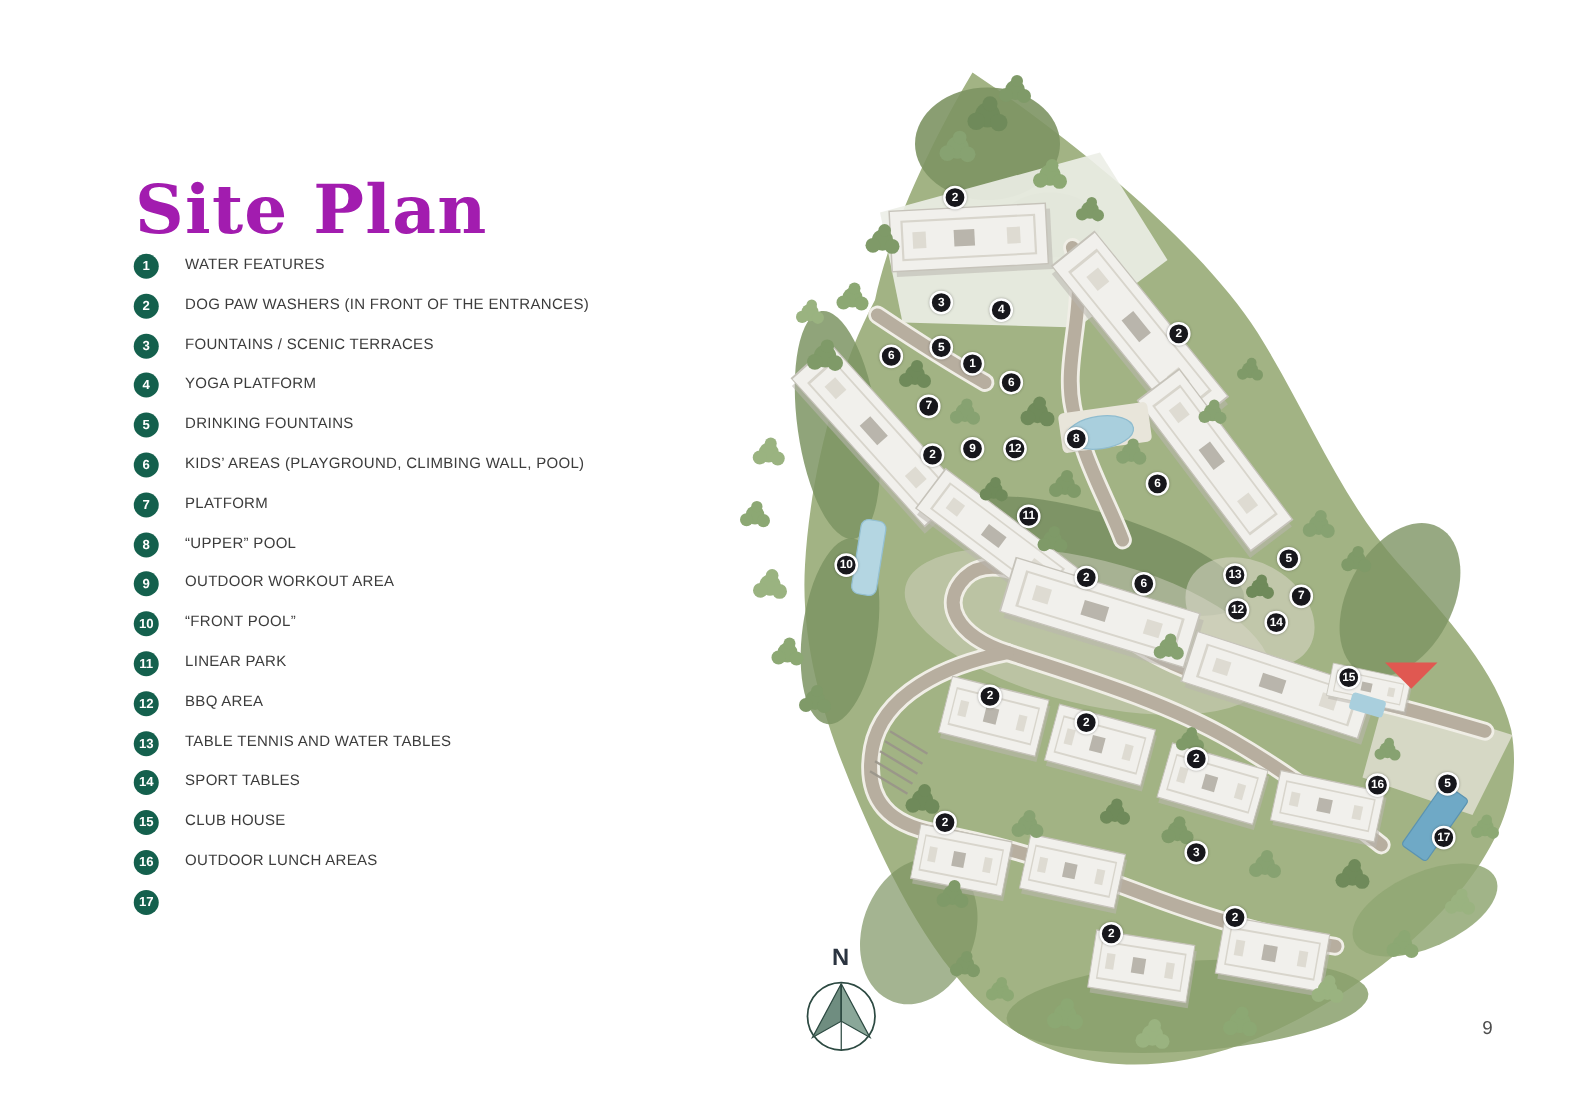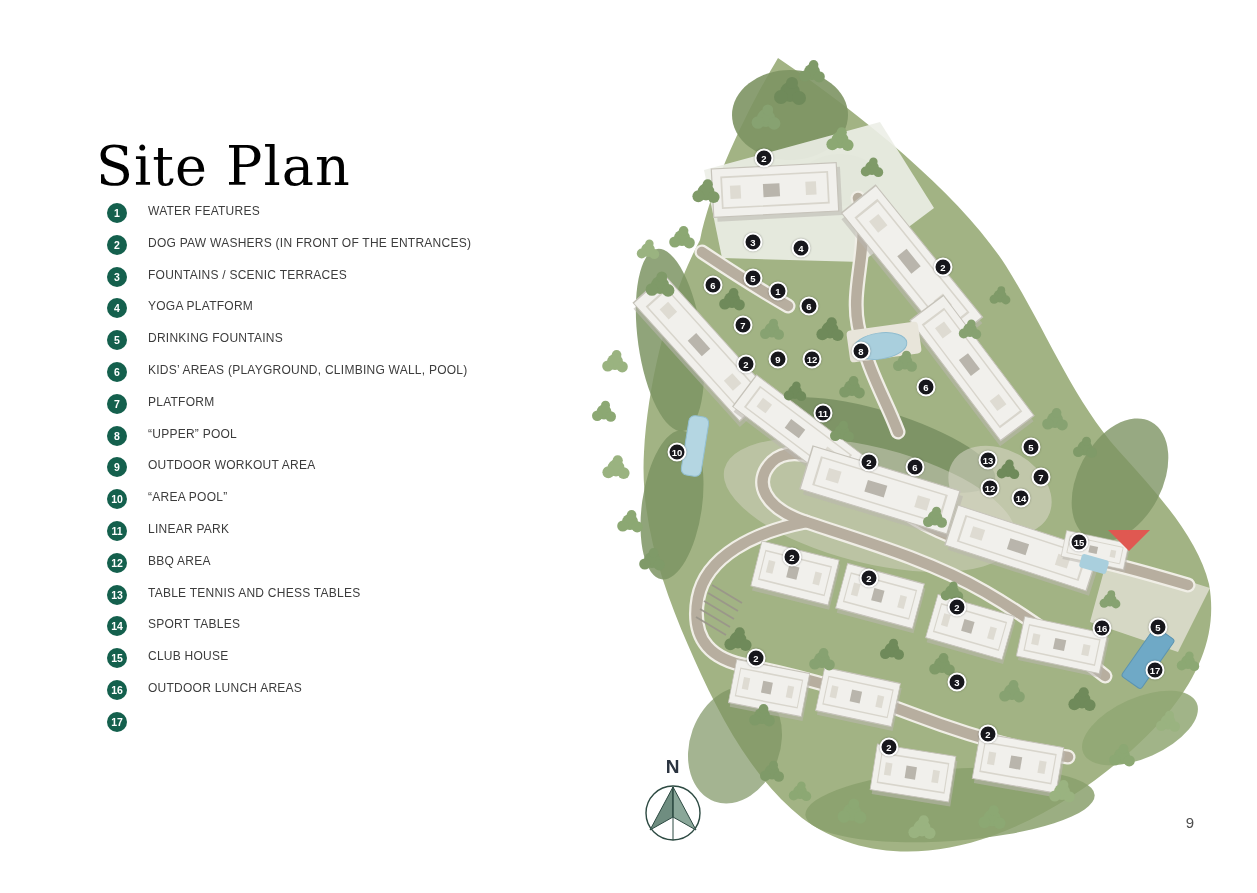--- a/index.html
+++ b/index.html
@@ -2,23 +2,23 @@
 <html><head>
 <meta charset="utf-8">
 <style>
   html,body{margin:0;padding:0;background:#ffffff;}
   #page{
     position:relative;width:1257px;height:893px;background:#ffffff;overflow:hidden;
     font-family:"Liberation Sans",sans-serif;
   }
   
   .page-title{
-    position:absolute;left:96px;top:100px;
+    position:absolute;left:108px;top:100px;
     font-family:"DejaVu Serif","Liberation Serif",serif;
-    font-weight:400;font-size:54px;line-height:1.15;color:#000000;letter-spacing:1px;
+    font-weight:700;font-size:54px;line-height:1.15;color:#a21caf;letter-spacing:1px;
   }
   
   .legend{position:absolute;left:107px;top:202px;width:510px;}
   .legend-row{display:flex;align-items:flex-start;min-height:31.8px;}
   .legend-badge{
     flex:0 0 20px;width:20px;height:20px;margin-top:1px;border-radius:50%;
     background:#14604d;color:#ffffff;font-size:10.5px;font-weight:bold;
     display:flex;align-items:center;justify-content:center;letter-spacing:0;
   }
   .legend-text{
@@ -93,33 +93,33 @@
       <div class="legend-row">
       <span class="legend-badge">8</span>
       <span class="legend-text"><span>“UPPER” POOL</span></span>
     </div>
       <div class="legend-row">
       <span class="legend-badge">9</span>
       <span class="legend-text"><span>OUTDOOR WORKOUT AREA</span></span>
     </div>
       <div class="legend-row">
       <span class="legend-badge">10</span>
-      <span class="legend-text"><span>“AREA POOL”</span></span>
+      <span class="legend-text"><span>“FRONT POOL”</span></span>
     </div>
       <div class="legend-row">
       <span class="legend-badge">11</span>
       <span class="legend-text"><span>LINEAR PARK</span></span>
     </div>
       <div class="legend-row">
       <span class="legend-badge">12</span>
       <span class="legend-text"><span>BBQ AREA</span></span>
     </div>
       <div class="legend-row">
       <span class="legend-badge">13</span>
-      <span class="legend-text"><span>TABLE TENNIS AND CHESS TABLES</span></span>
+      <span class="legend-text"><span>TABLE TENNIS AND WATER TABLES</span></span>
     </div>
       <div class="legend-row">
       <span class="legend-badge">14</span>
       <span class="legend-text"><span>SPORT TABLES</span></span>
     </div>
       <div class="legend-row">
       <span class="legend-badge">15</span>
       <span class="legend-text"><span>CLUB HOUSE</span></span>
     </div>
       <div class="legend-row">

